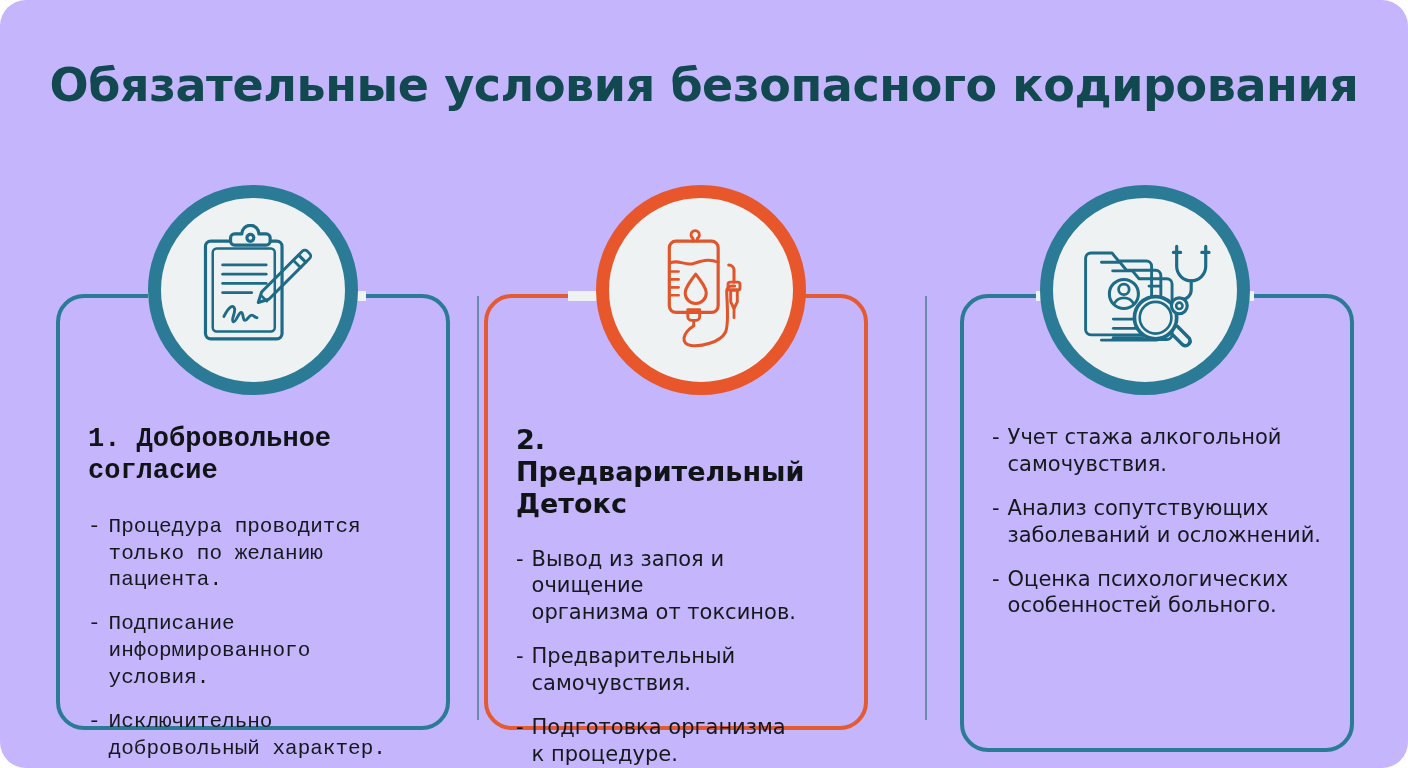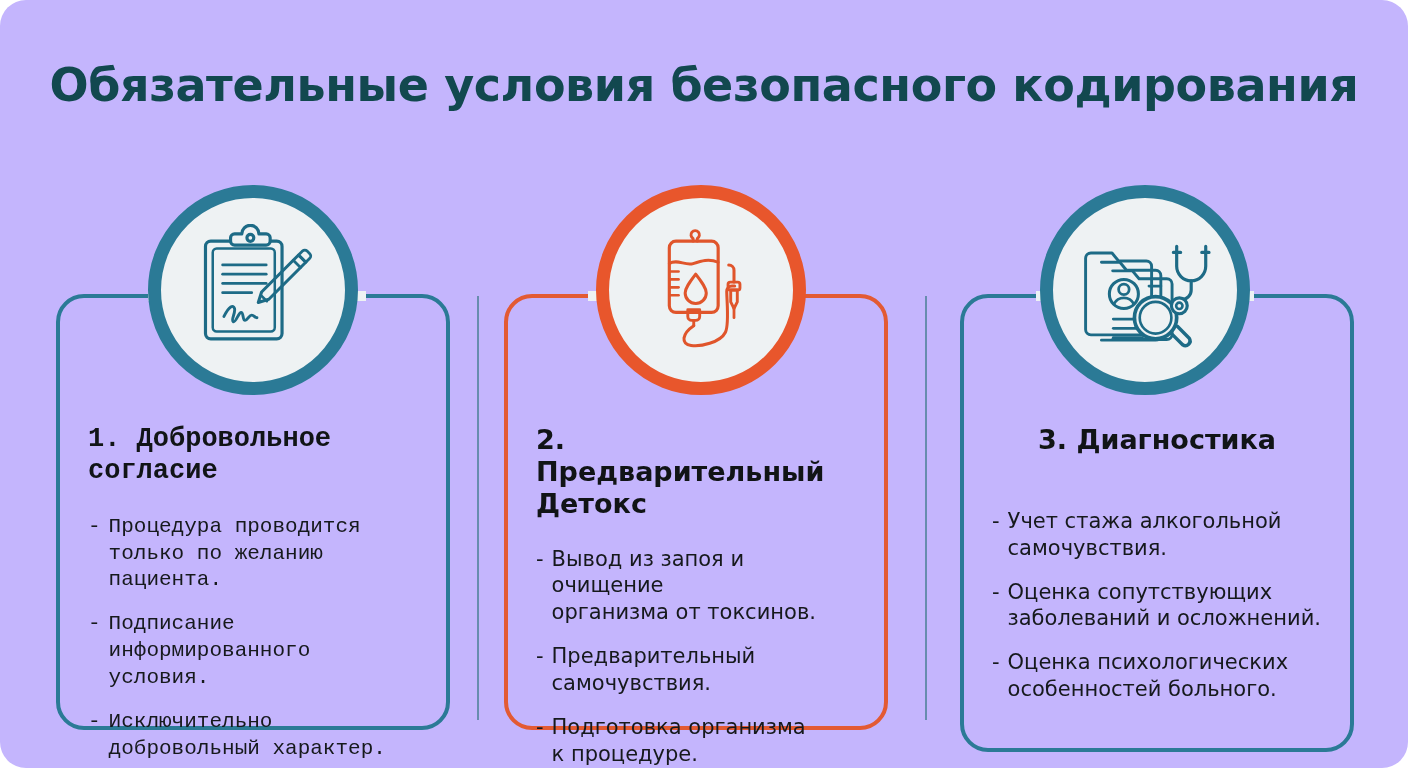--- a/index.html
+++ b/index.html
@@ -67,21 +67,21 @@
 
   #card-1 {
     left: 56px;  top: 294px;
     width: 394px; height: 436px;
     border-color: #2b7a96;
     font-family: Liberation Mono, monospace;
   }
   #card-1 .card-notch { left: 88px; width: 218px; }
 
   #card-2 {
-    left: 504px; top: 294px;
+    left: 484px; top: 294px;
     width: 384px; height: 436px;
     border-color: #e35a33;
   }
   #card-2 .card-notch { left: 80px; width: 216px; }
 
   #card-3 {
     left: 960px; top: 294px;
     width: 394px; height: 458px;
     border-color: #2b7a96;
   }
@@ -198,30 +198,29 @@
           <span class="bullet-text">Подготовка организма
 к процедуре.</span>
         </li>
       </ul>
     </div>
   </div>
 
   <div class="card" id="card-3">
     <div class="card-notch"></div>
     <div class="card-body">
-      <div class="card-heading">3. Диагностика</div>
       <ul class="bullets">
         <li class="bullet">
           <span class="bullet-dash">-</span>
           <span class="bullet-text">Учет стажа алкогольной
 самочувствия.</span>
         </li>
         <li class="bullet">
           <span class="bullet-dash">-</span>
-          <span class="bullet-text">Оценка сопутствующих
+          <span class="bullet-text">Анализ сопутствующих
 заболеваний и осложнений.</span>
         </li>
         <li class="bullet">
           <span class="bullet-dash">-</span>
           <span class="bullet-text">Оценка психологических
 особенностей больного.</span>
         </li>
       </ul>
     </div>
   </div>

